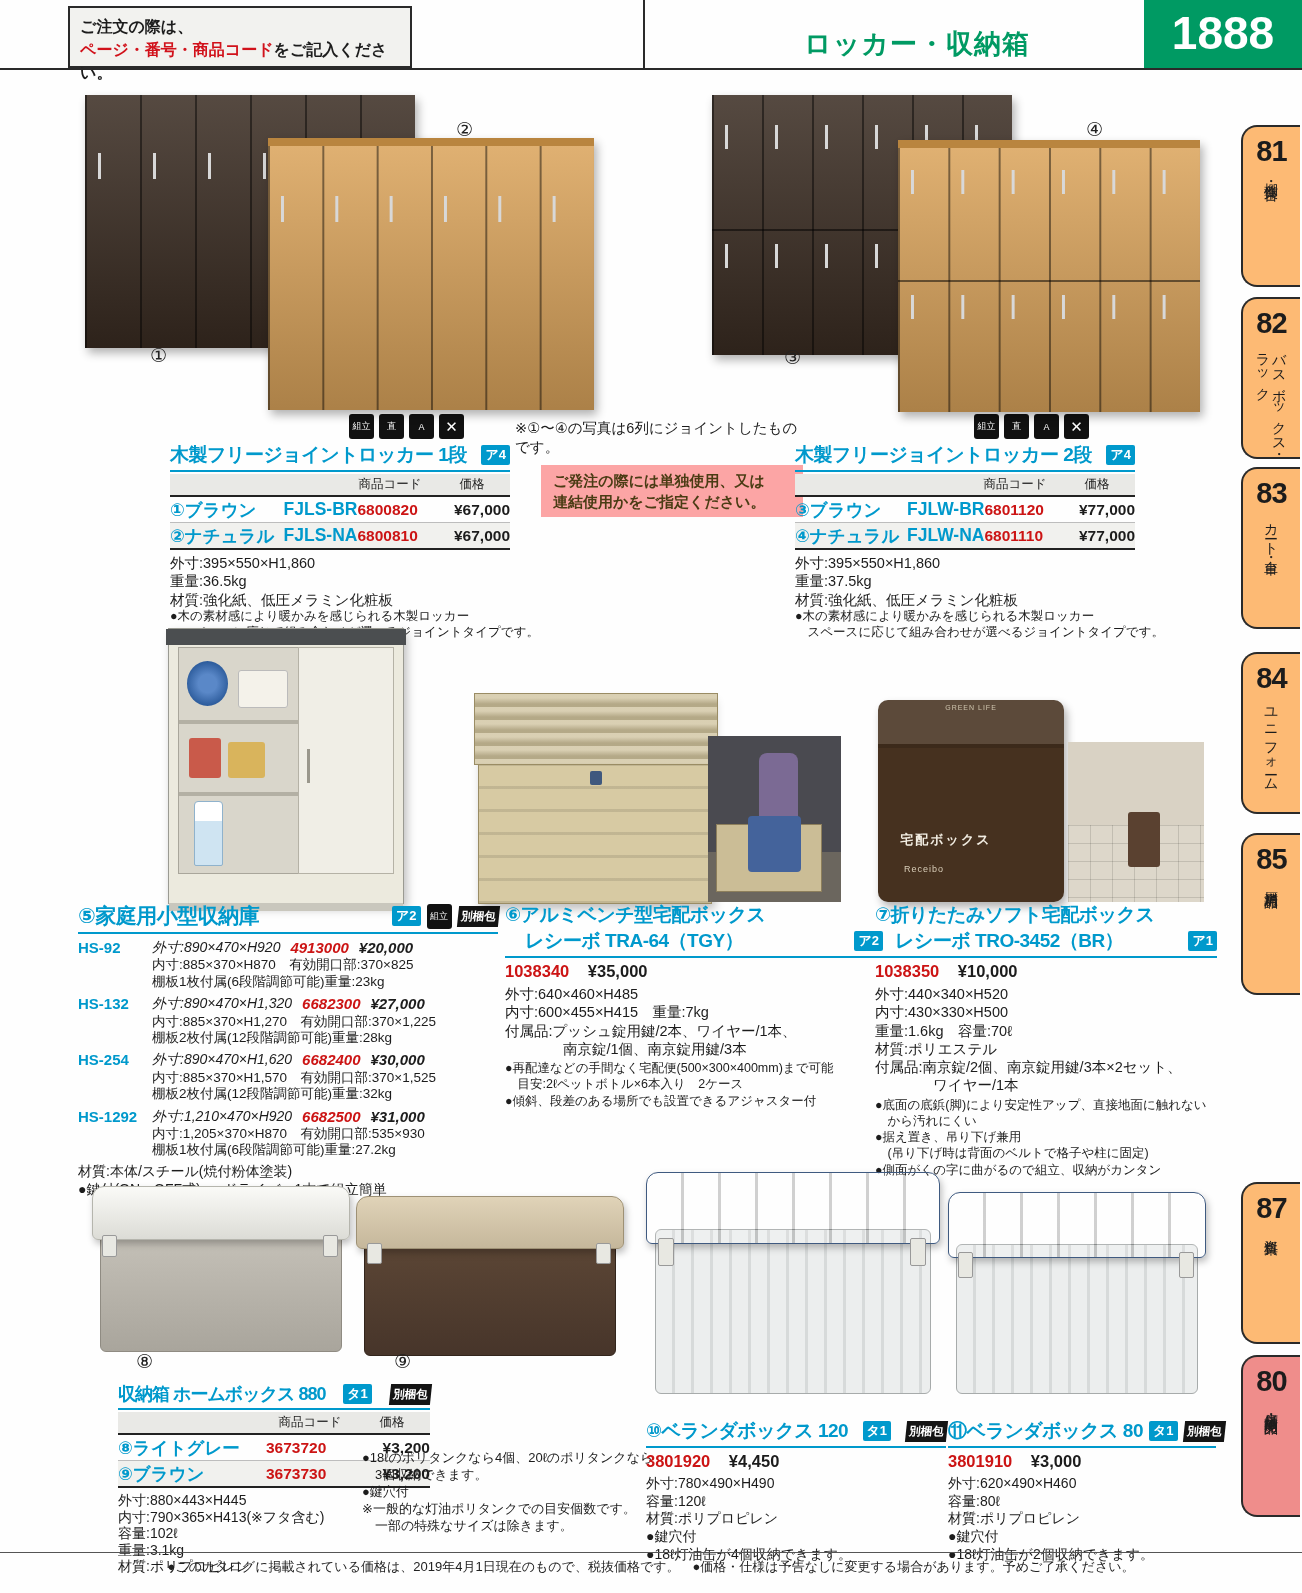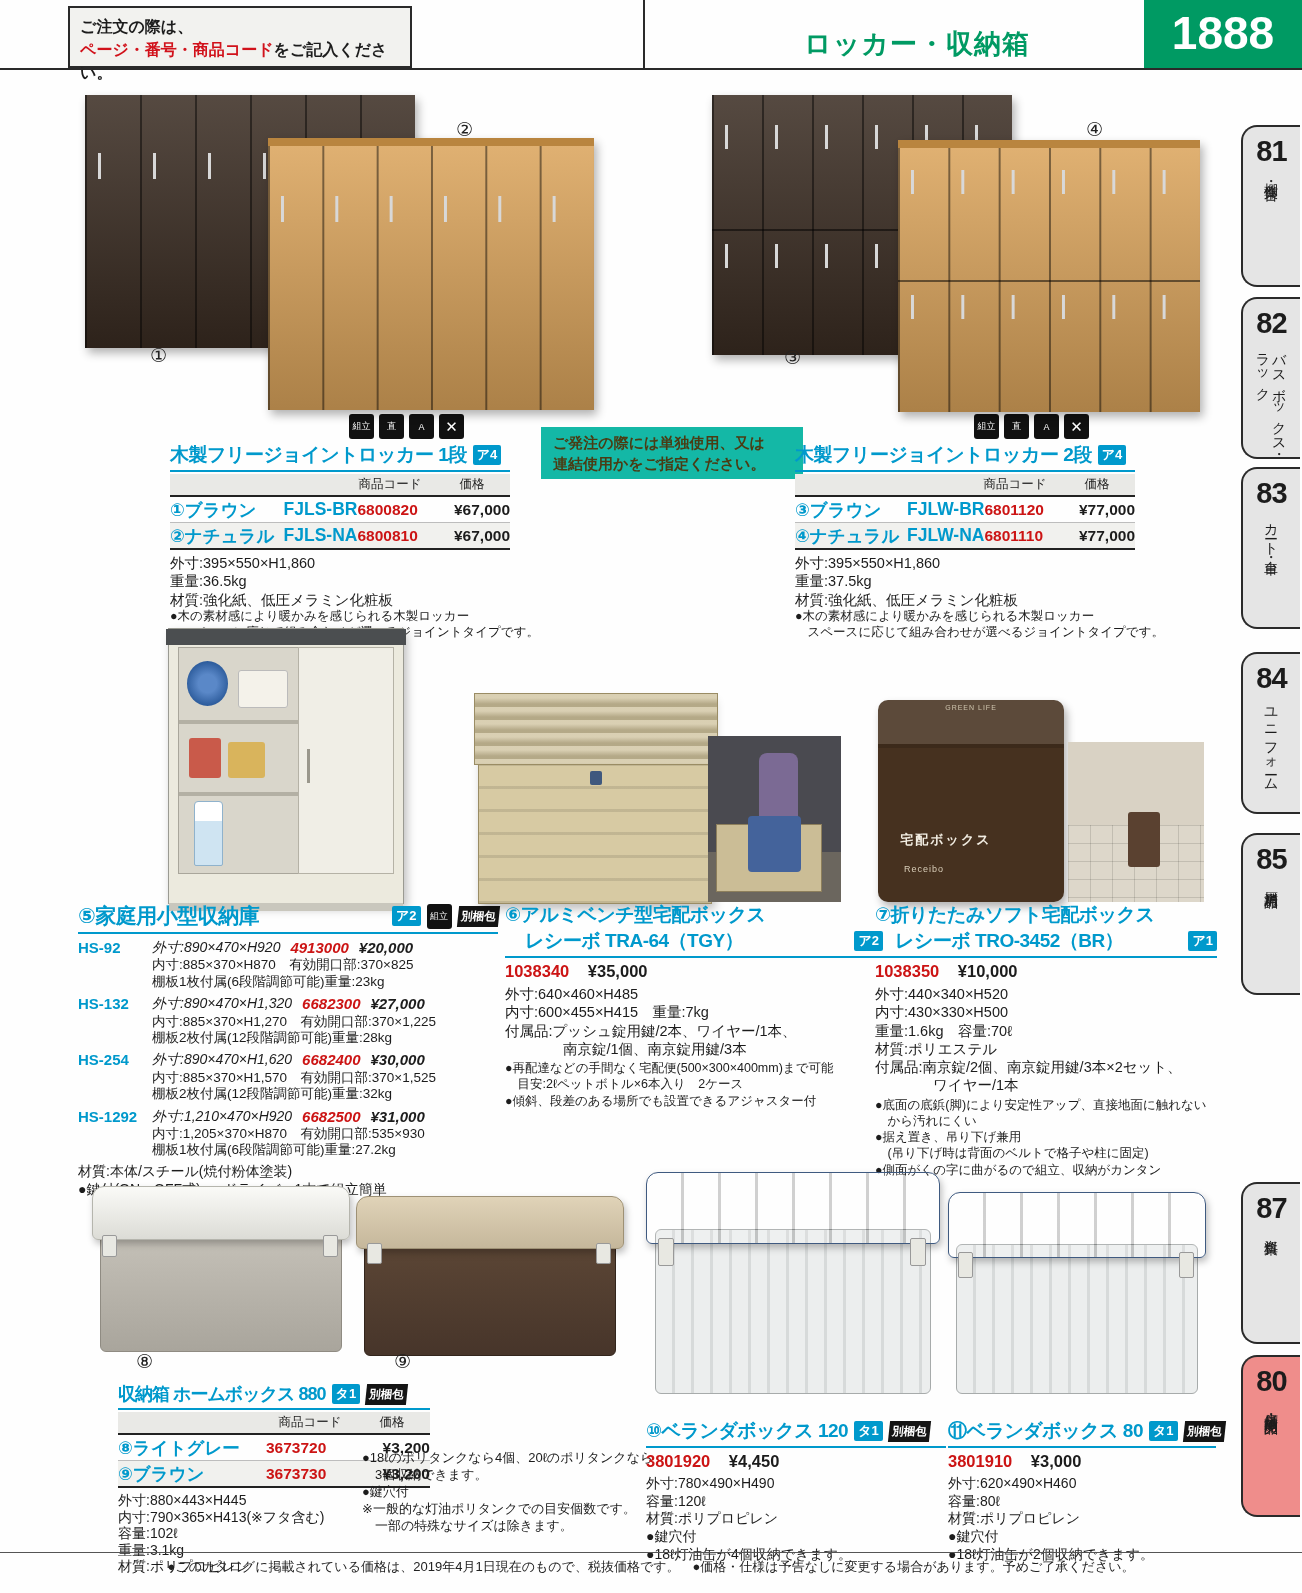--- a/index.html
+++ b/index.html
@@ -11,34 +11,34 @@
               border:2px solid #2a2a2a;padding:7px 10px;box-sizing:border-box;font-weight:bold;font-size:16px;line-height:1.45;}
   .order-note .red{color:#d1121b;}
   .hdr-vline{position:absolute;left:643px;top:0;width:2px;height:70px;background:#2a2a2a;}
   .hdr-rule{position:absolute;left:0;top:68px;width:1302px;height:2px;background:#2a2a2a;}
   .category{position:absolute;left:690px;top:26px;width:340px;text-align:right;
             font-size:27px;font-weight:bold;color:#009a63;letter-spacing:1px;}
   .pagebox{position:absolute;left:1144px;top:0;width:158px;height:68px;background:#009a63;color:#fff;
            font-size:46px;font-weight:bold;text-align:center;line-height:66px;}
 
   
-  .tab{position:absolute;left:1241px;width:59px;height:162px;background:#e5e5e5;border:2px solid #2a2a2a;
+  .tab{position:absolute;left:1241px;width:59px;height:162px;background:#fdba74;border:2px solid #2a2a2a;
        border-right:none;border-radius:16px 0 0 16px;box-sizing:border-box;}
   .tab.active{background:#ef8d8b;}
   .tab-num{text-align:center;font-size:29px;font-weight:bold;margin-top:8px;letter-spacing:-1px;}
   .tab-lblwrap{display:flex;justify-content:center;margin-top:4px;height:112px;overflow:hidden;}
   .vtext{writing-mode:vertical-rl;text-orientation:upright;font-size:14px;line-height:1.15;letter-spacing:1px;}
 
   
   .blk{position:absolute;box-sizing:border-box;}
   .iconrow{display:flex;gap:5px;justify-content:flex-end;margin-right:46px;margin-bottom:3px;}
   .picon{width:25px;height:25px;background:#111;color:#fff;display:flex;align-items:center;justify-content:center;
          font-size:9px;font-weight:normal;border-radius:3px;}
   .picon.x{font-size:15px;}
-  .ttl-row{display:flex;align-items:center;gap:6px;border-bottom:2px solid #0099cc;padding-bottom:2px;}
+  .ttl-row{display:flex;align-items:center;gap:6px;border-bottom:2px solid #0099cc;padding-bottom:2px;justify-content:space-between;}
   .ttl{color:#0099cc;font-weight:bold;font-size:19px;letter-spacing:-0.5px;white-space:nowrap;}
   .ttl.small{font-size:18px;}
   .spacer{flex:1;}
   .refbadge{background:#0099cc;color:#fff;font-size:13px;font-weight:bold;padding:1px 4px;border-radius:2px;white-space:nowrap;}
   .sepbadge{background:#141414;color:#fff;font-size:11.5px;font-weight:bold;padding:3px 3px;white-space:nowrap;
             transform:skewX(-6deg);}
   .ptable{border-bottom:2px solid #222;margin-top:2px;}
   .thead{display:flex;background:#e9e9e6;font-size:12.5px;padding:2px 0;border-bottom:2px solid #222;}
   .th-sp{flex:1;}
   .th-c{width:88px;text-align:center;}
@@ -63,21 +63,21 @@
   .mrow{display:flex;margin-top:5px;}
   .mname{width:74px;color:#0099cc;font-weight:bold;font-size:15px;}
   .mlines{flex:1;font-size:13.5px;line-height:1.22;}
   .ml1{display:flex;gap:10px;font-size:14px;white-space:nowrap;}
   .ml1 .c{color:#cc1414;font-weight:bold;font-size:15px;}
   .ml1 .p{font-weight:bold;font-size:15px;}
   .ml{white-space:nowrap;}
 
   
   .jnote{font-size:14.5px;}
-  .ybox{background:#14b8a6;color:#4a3c14;font-size:15px;font-weight:bold;line-height:1.4;
+  .ybox{background:#fca5a5;color:#4a3c14;font-size:15px;font-weight:bold;line-height:1.4;
         padding:5px 12px;margin:8px 0 0 26px;width:238px;}
 
   
   .lk{position:absolute;box-shadow:3px 5px 9px rgba(0,0,0,.3);}
   .lk.dark{background-color:#3a2c22;}
   .lk.nat{background-color:#dca55c;}
   .lk.one{background-image:
       linear-gradient(90deg,#d8d8d8 0 3px,transparent 3px),
       linear-gradient(90deg,rgba(0,0,0,.45) 0 2px,transparent 2px),
       linear-gradient(rgba(255,255,255,.14),rgba(0,0,0,.22));
@@ -247,20 +247,21 @@
     <div class="specs">
       <div>外寸:395×550×H1,860</div>
       <div>重量:36.5kg</div>
       <div>材質:強化紙、低圧メラミン化粧板</div>
       <div class="snote">●木の素材感により暖かみを感じられる木製ロッカー</div>
       <div class="snote">　スペースに応じて組み合わせが選べるジョイントタイプです。</div>
     </div>
   </div>
 
   <div class="blk jnote" style="left:515px;top:419px;width:292px">
+    <div>※①〜④の写真は6列にジョイントしたものです。</div>
     <div class="ybox">
       <div>ご発注の際には単独使用、又は</div>
       <div>連結使用かをご指定ください。</div>
     </div>
   </div>
 
   <div class="blk" style="left:795px;top:414px;width:340px">
     <div class="iconrow">
       <span class="picon">組立</span>
       <span class="picon">直</span>

